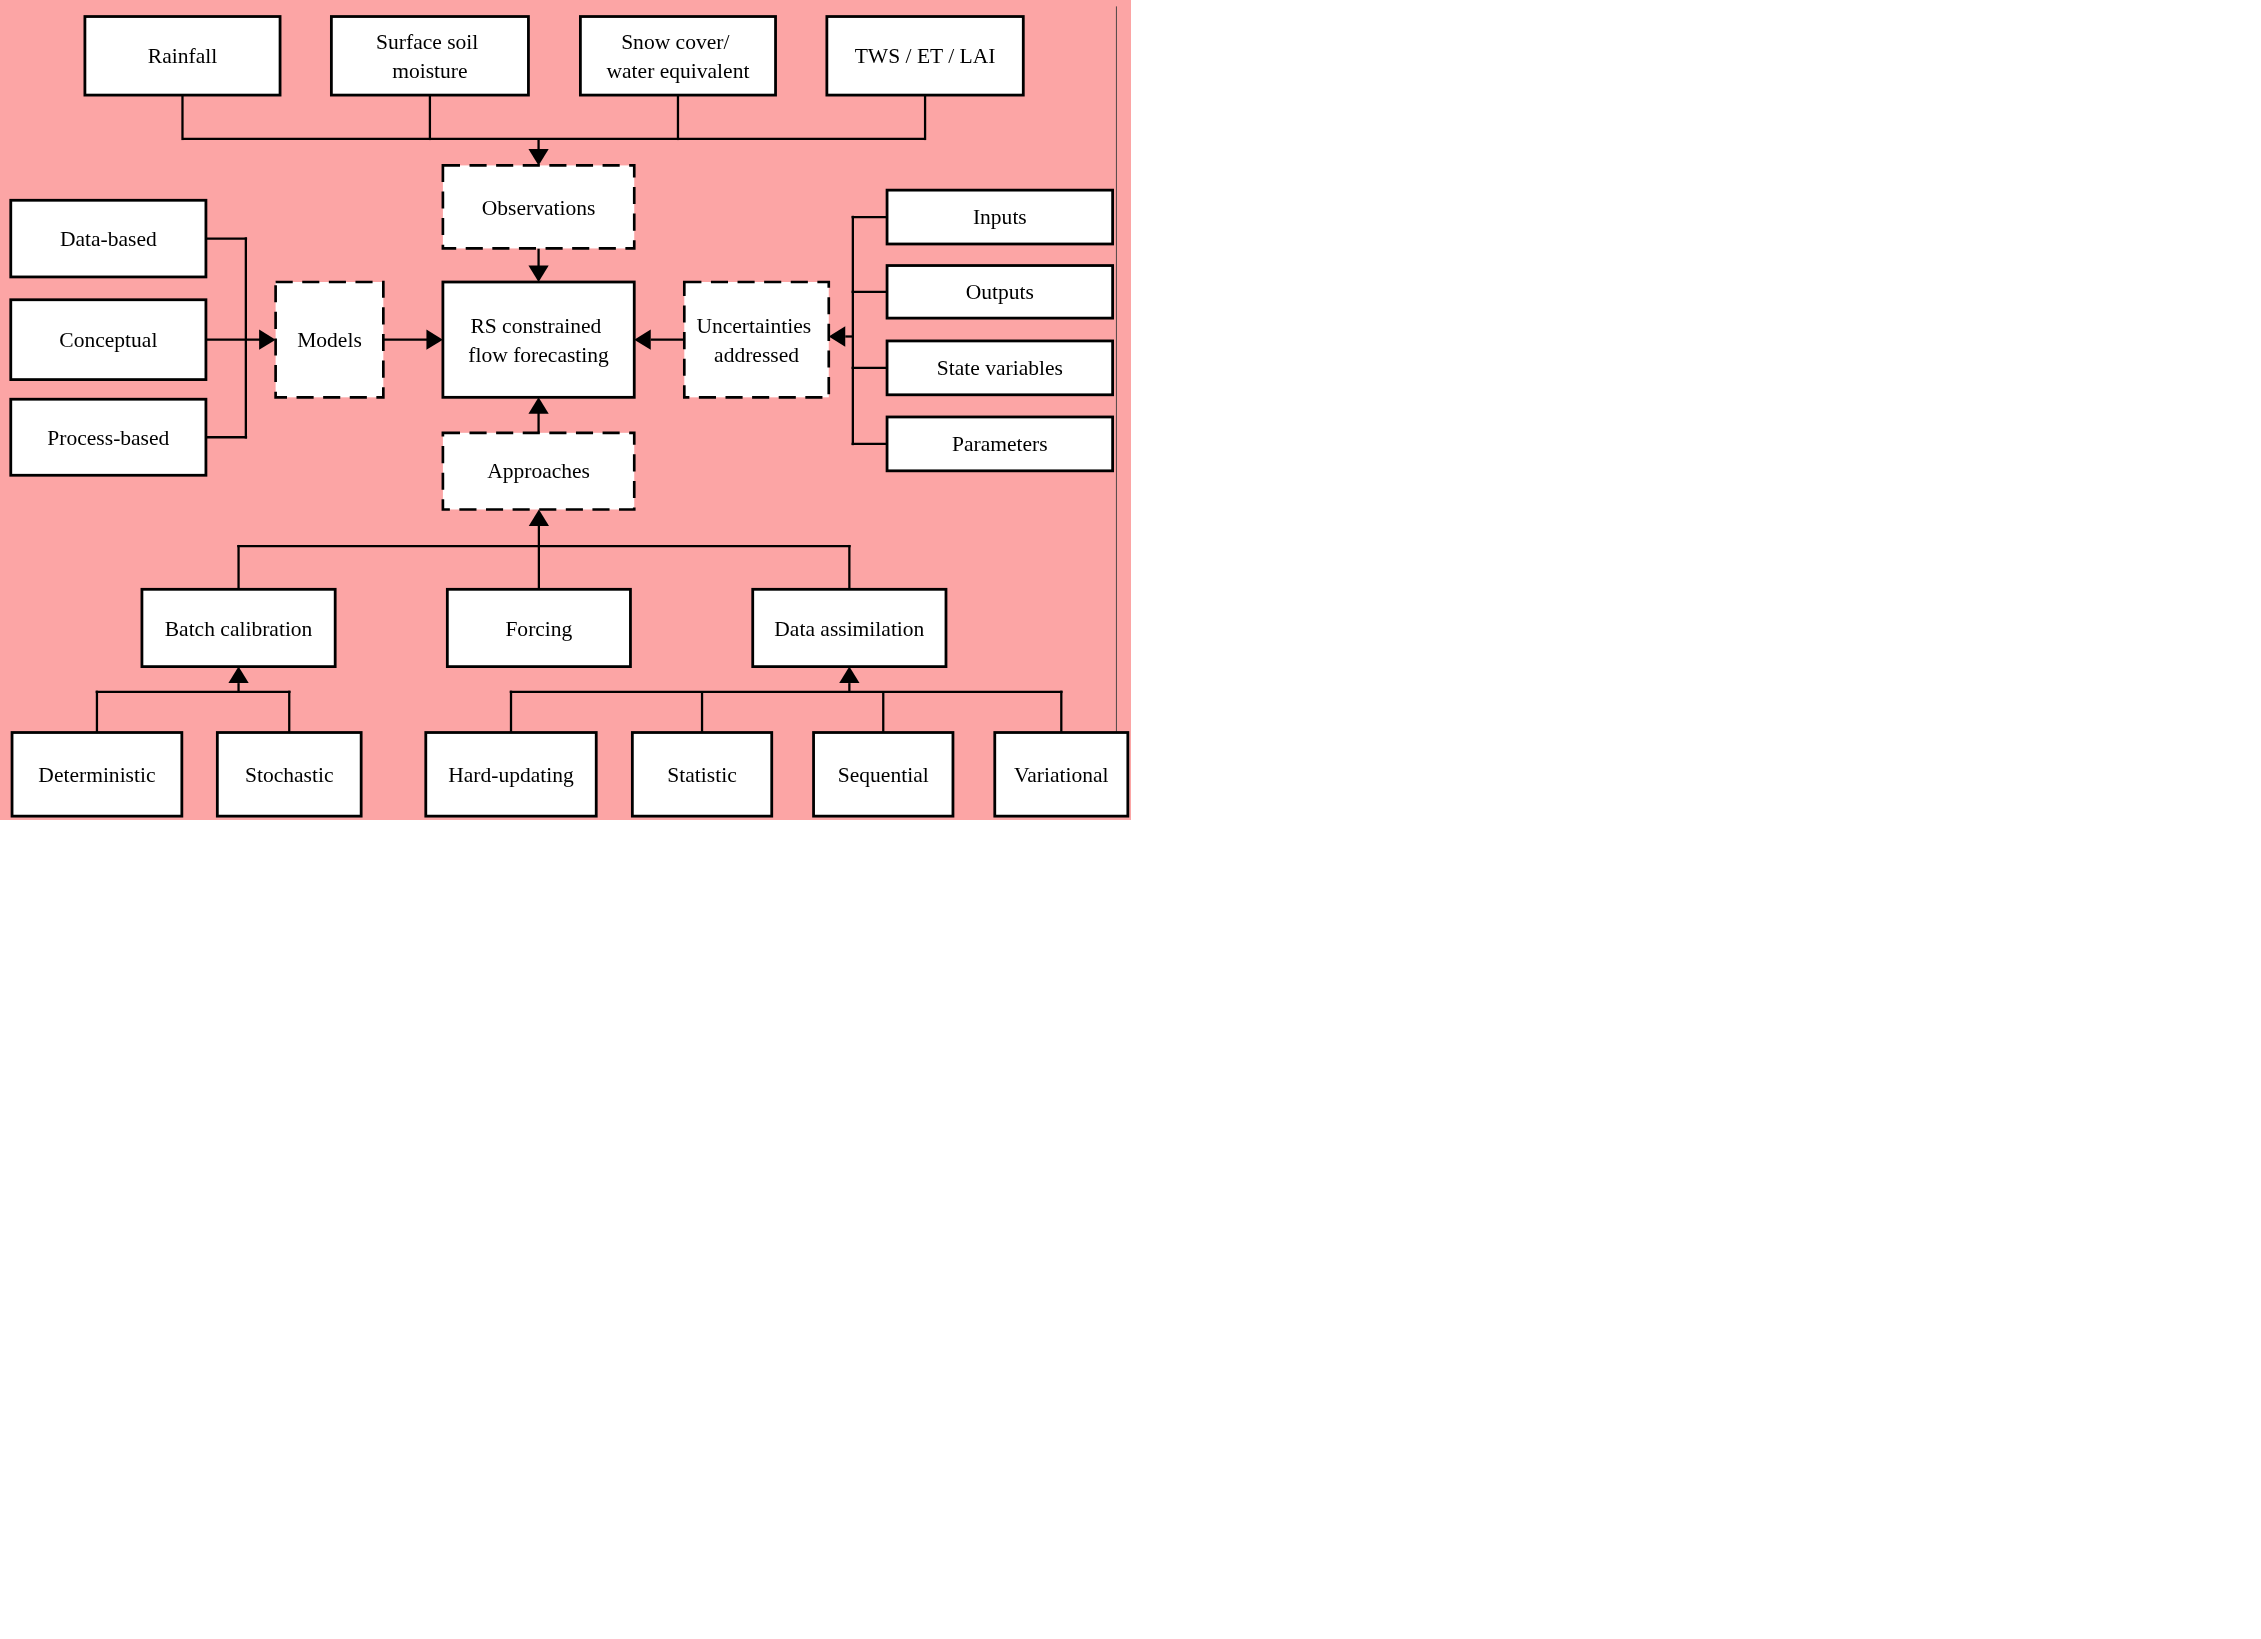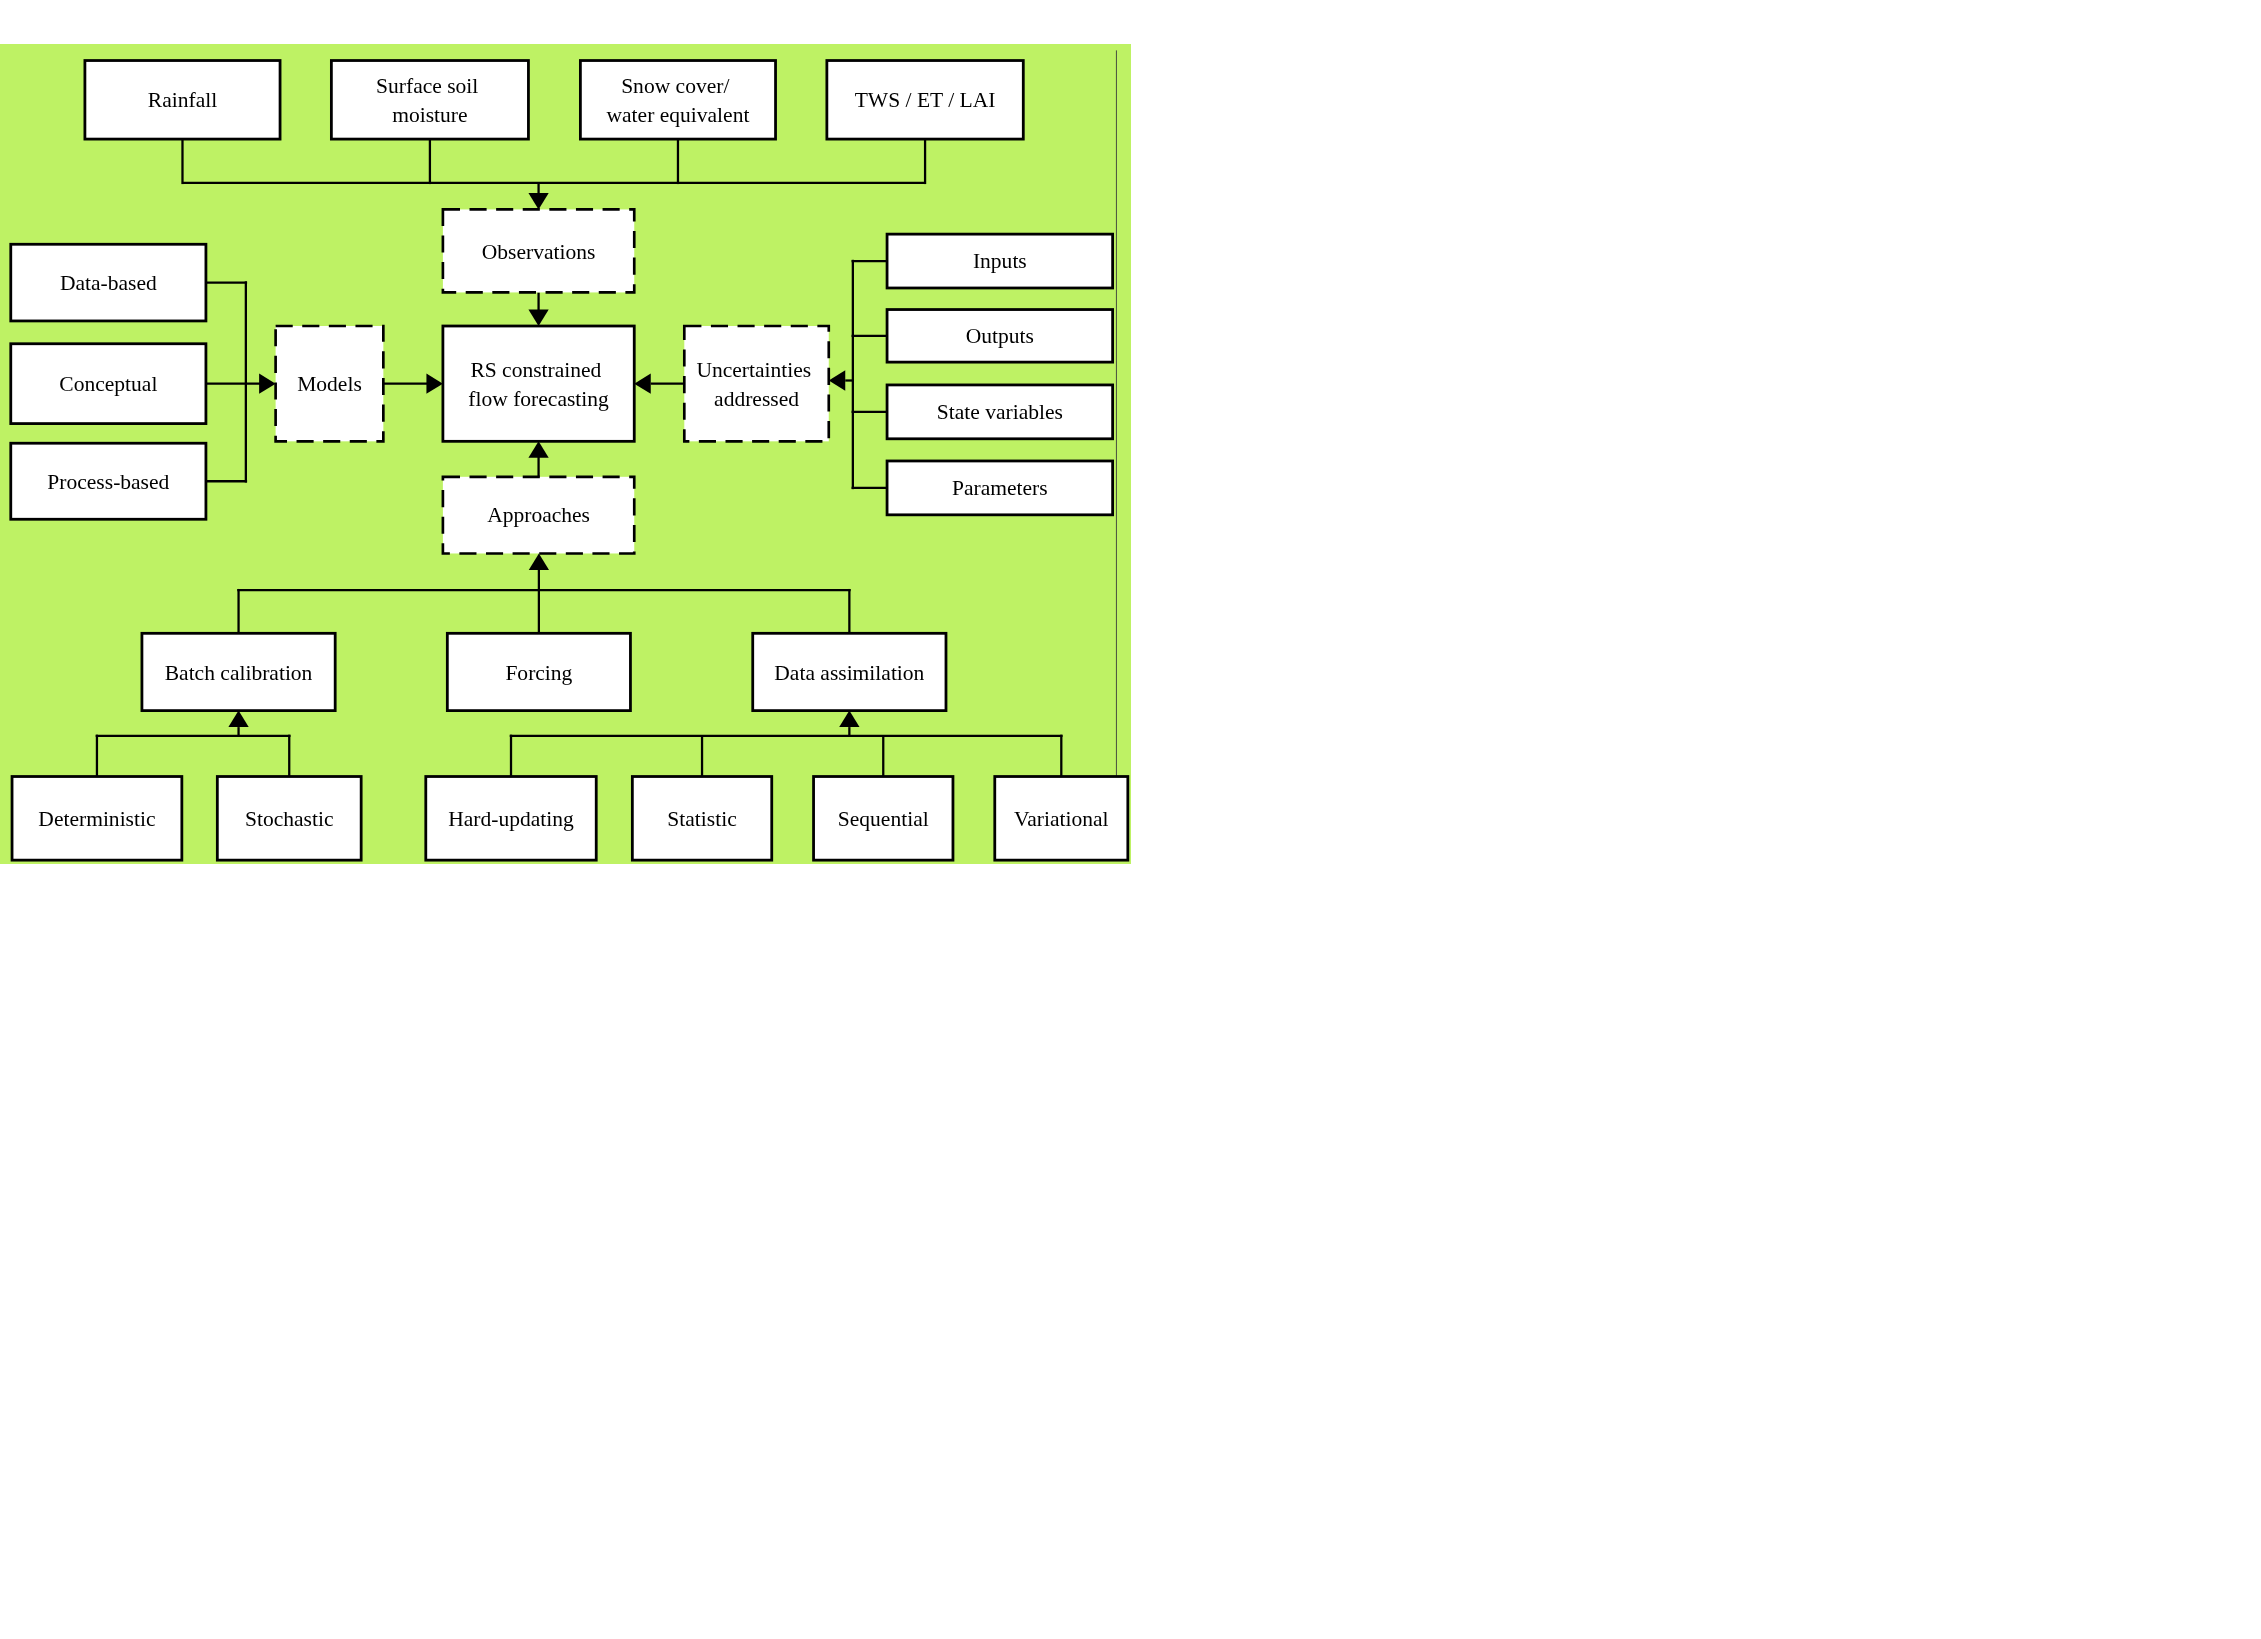--- a/index.html
+++ b/index.html
@@ -3,22 +3,21 @@
 <meta charset="utf-8">
 <style>
   html, body {
     margin: 0;
     padding: 0;
     background: #ffffff;
   }
   .diagram-wrap {
     width: 1131px;
     height: 820px;
-    background: #bef264;
-    margin-top: 44px;
+    background: #fca5a5;
   }
   svg { display: block; }
   .box-solid {
     fill: #ffffff;
     stroke: #000000;
     stroke-width: 4.4;
   }
   .box-dashed {
     fill: #ffffff;
     stroke: #000000;

